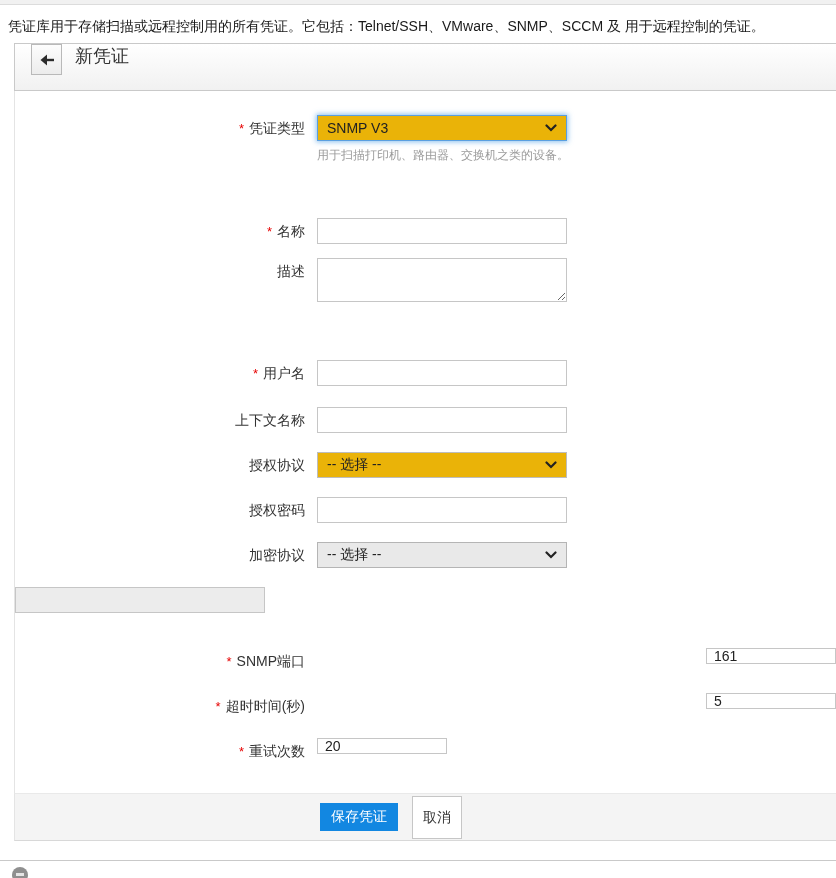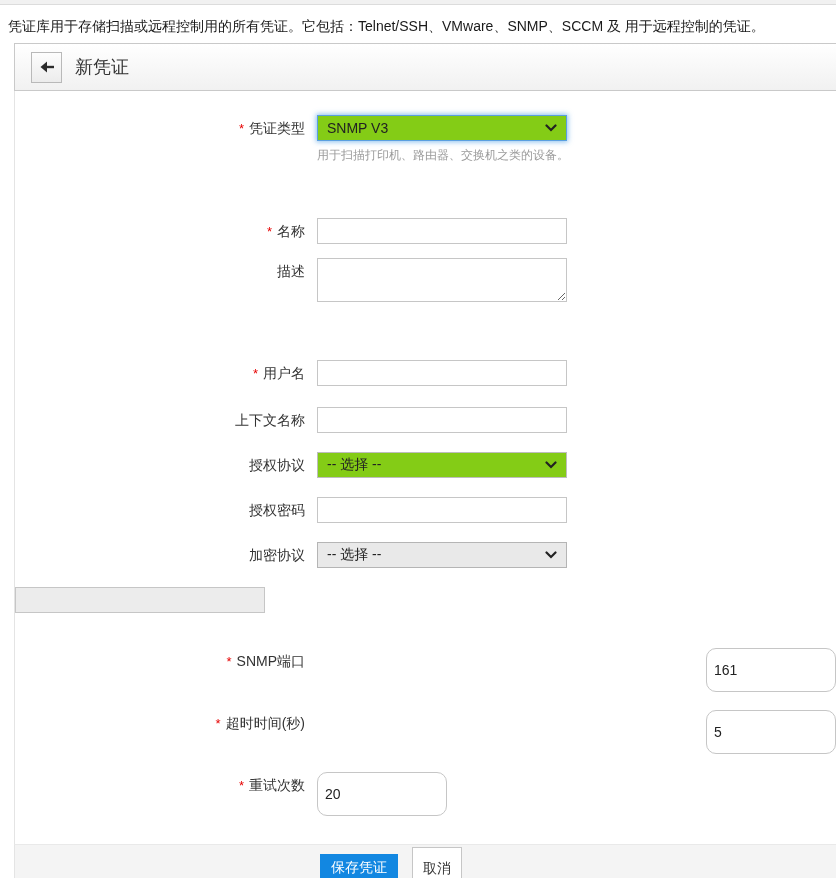--- a/index.html
+++ b/index.html
@@ -1,41 +1,41 @@
 <!DOCTYPE html>
 <html style="--accent: #1287e1;"><head>
 <meta charset="utf-8">
 <style>
   * { margin: 0; padding: 0; box-sizing: border-box; }
   html, body { width: 836px; height: 878px; overflow: hidden; background: #fff;
     font-family: "Liberation Sans", "DejaVu Sans", sans-serif; }
   .topstrip { height: 5px; background: #f1f1f1; border-bottom: 1px solid #dcdcdc; }
   .intro { margin: 11px 8px 0 8px; font-size: 14px; color: #1a1a1a; line-height: 20px; }
-  .header { margin: 7px 0 0 14px; height: 48px; display: flex; align-items: center;
+  .header { margin: 7px 0 0 14px; height: 48px; display: flex; align-items: flex-start;
     padding-left: 16px; background: linear-gradient(#ffffff, #f1f1f1);
     border: 1px solid #c9c9c9; border-right: none; }
   .back-btn { width: 31px; height: 31px; background: linear-gradient(#fdfdfd, #ececec);
     border: 1px solid #b9b9b9; display: flex; align-items: center; justify-content: center;
     cursor: pointer; }
   .title { font-size: 18px; font-weight: normal; color: #333; margin-left: 13px; }
   .panel { margin-left: 14px; border-left: 1px solid #e4e4e4; padding: 24px 0 28px 0;
     background: #fff; }
   .row { display: flex; align-items: flex-start; }
   .lbl { width: 290px; flex: none; text-align: right; margin-right: 12px;
     font-size: 14px; color: #333; line-height: 26px; }
   .req { color: #e60000; font-size: 13px; margin-right: 5px; }
   .txt { width: 250px; height: 26px; border: 1px solid #c6c6c6; padding: 0 7px;
     font-size: 14px; color: #222; background: #fff; outline: none;
     font-family: "Liberation Sans", "DejaVu Sans", sans-serif; }
-  .txt.narrow { width: 130px; height: 44px; border-radius: 10px; }
+  .txt.narrow { width: 130px; height: 16px; }
   .txt.disabled { background: #ececec; }
   .ta { width: 250px; height: 44px; border: 1px solid #c6c6c6; padding: 3px 7px;
     font-size: 14px; color: #222; resize: both; outline: none;
     font-family: "Liberation Sans", "DejaVu Sans", sans-serif; }
-  .select { width: 250px; height: 26px; border: 1px solid #bdbdbd; background: #84cc16;
+  .select { width: 250px; height: 26px; border: 1px solid #bdbdbd; background: #eab308;
     display: flex; align-items: center; justify-content: space-between;
     padding: 0 9px; font-size: 14px; color: #222; cursor: pointer; }
   .select.focused { border: 1px solid #5a9fe0; box-shadow: 0 0 5px 1px rgba(77,158,229,0.65); }
   .select.disabled { background: #e9e9e9; border-color: #b5b5b5; }
   .help { margin-top: 5px; font-size: 12px; color: #9b9b9b; line-height: 18px; }
   .r-type   { margin-bottom: 54px; }
   .r-name   { margin-bottom: 13px; }
   .r-desc   { margin-bottom: 58px; }
   .r-user   { margin-bottom: 20px; }
   .r-ctx, .r-authp, .r-authpw, .r-encp { margin-bottom: 19px; }

